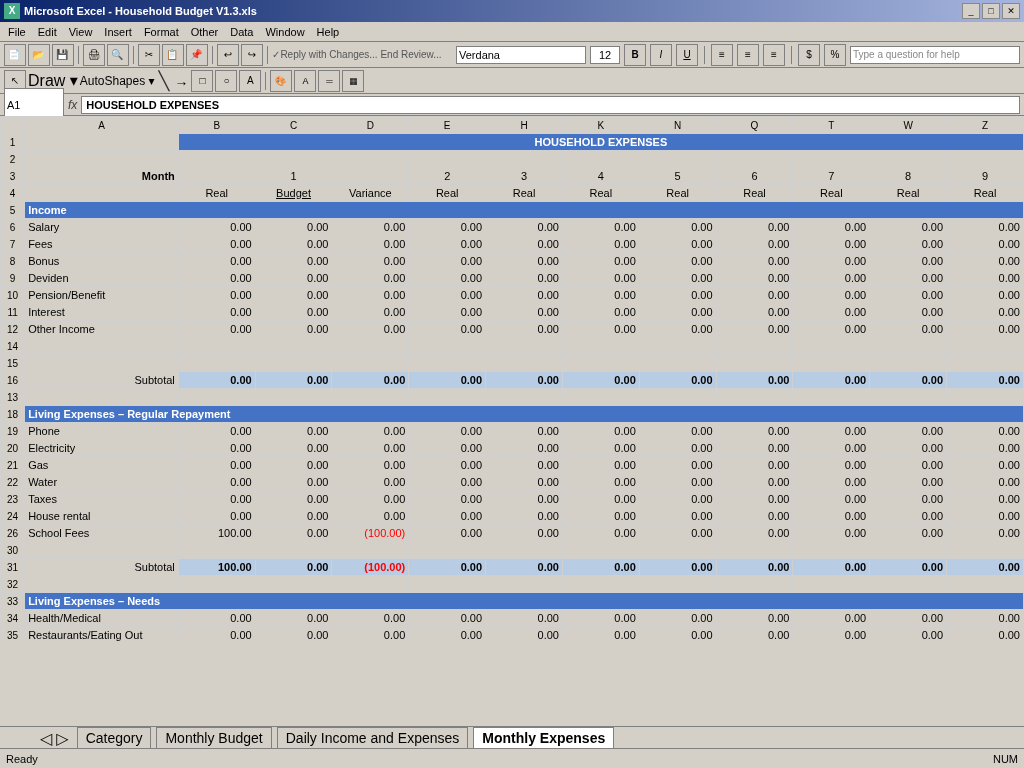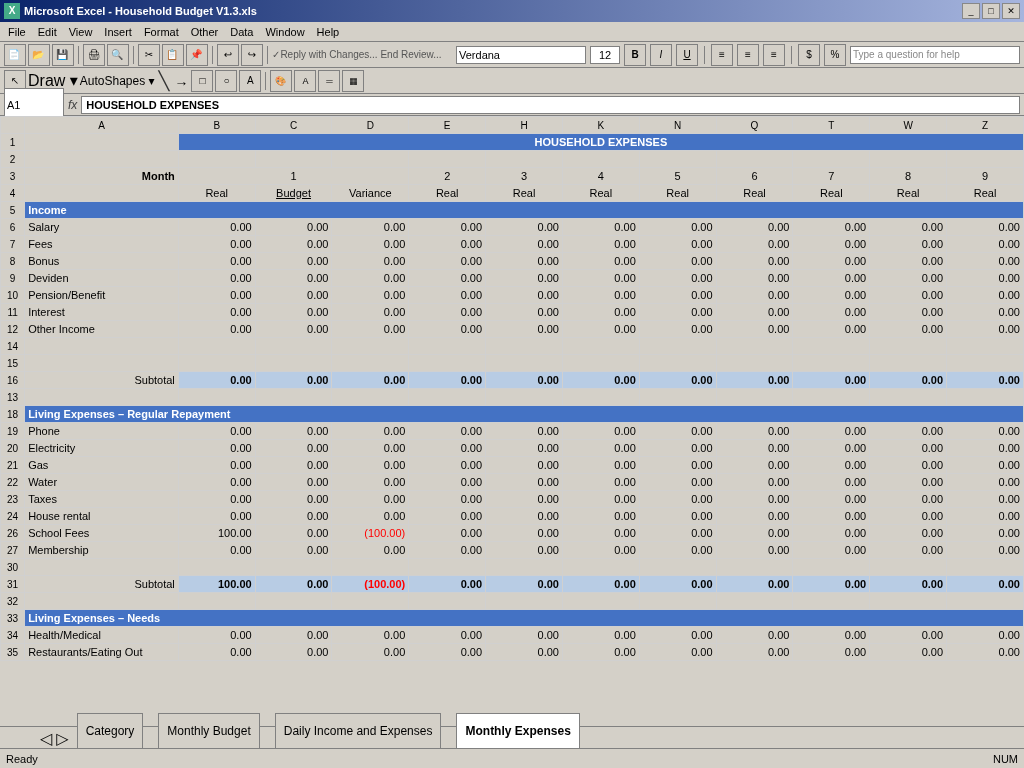--- a/index.html
+++ b/index.html
@@ -153,27 +153,27 @@
     
     .tab-bar {
       height: 22px;
       background: #d4d0c8;
       display: flex;
       align-items: flex-end;
       border-top: 1px solid #808080;
       padding-left: 40px;
     }
     .sheet-tab {
-      padding: 10px 8px;
+      padding: 2px 8px;
       background: #d4d0c8;
       border: 1px solid #808080;
       border-bottom: none;
-      font-size: 12px;
+      font-size: 14px;
       cursor: pointer;
-      margin-right: 15px;
+      margin-right: 5px;
     }
     .sheet-tab.active {
       background: white;
       font-weight: bold;
     }
 
     
     .status-bar {
       height: 20px;
       background: #d4d0c8;
@@ -658,35 +658,20 @@
           <td class="col-num">0.00</td>
             <td class="col-num">0.00</td>
             <td class="col-num">0.00</td>
             <td class="col-num">0.00</td>
             <td class="col-num">0.00</td>
             <td class="col-num">0.00</td>
             <td class="col-num">0.00</td>
             <td class="col-num">0.00</td>
         </tr>
 
-        <tr>
-          <td class="row-num">27</td>
-          <td>Membership</td>
-          <td class="col-num">0.00</td>
-            <td class="col-num">0.00</td>
-            <td class="col-num">0.00</td>
-            <td class="col-num">0.00</td>
-            <td class="col-num">0.00</td>
-            <td class="col-num">0.00</td>
-            <td class="col-num">0.00</td>
-            <td class="col-num">0.00</td>
-            <td class="col-num">0.00</td>
-            <td class="col-num">0.00</td>
-            <td class="col-num">0.00</td>
-        </tr>
 
 
 
         <tr>
           <td class="row-num">30</td>
           <td></td>
             <td></td>
             <td></td>
             <td></td>
             <td></td>

